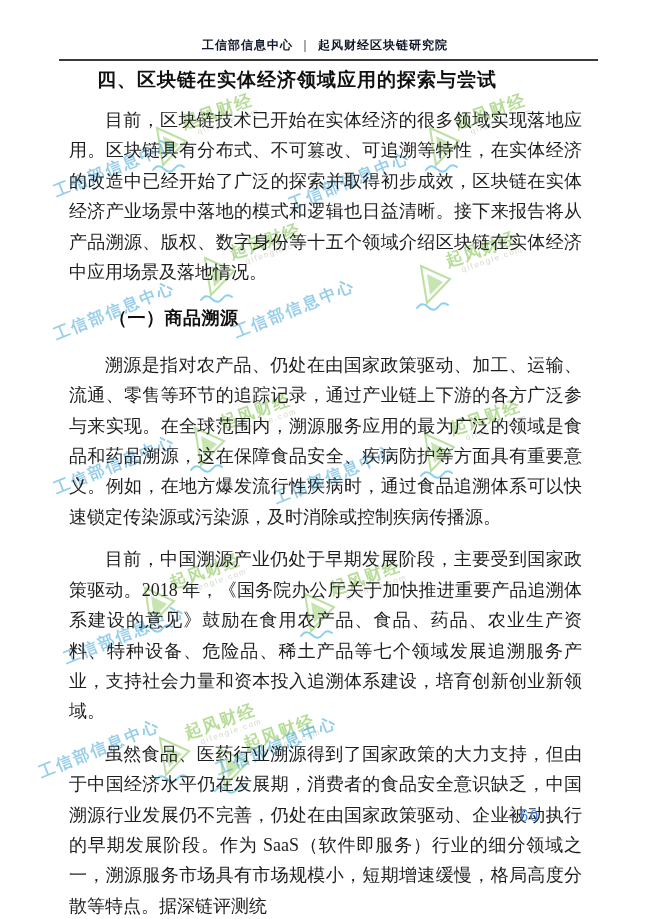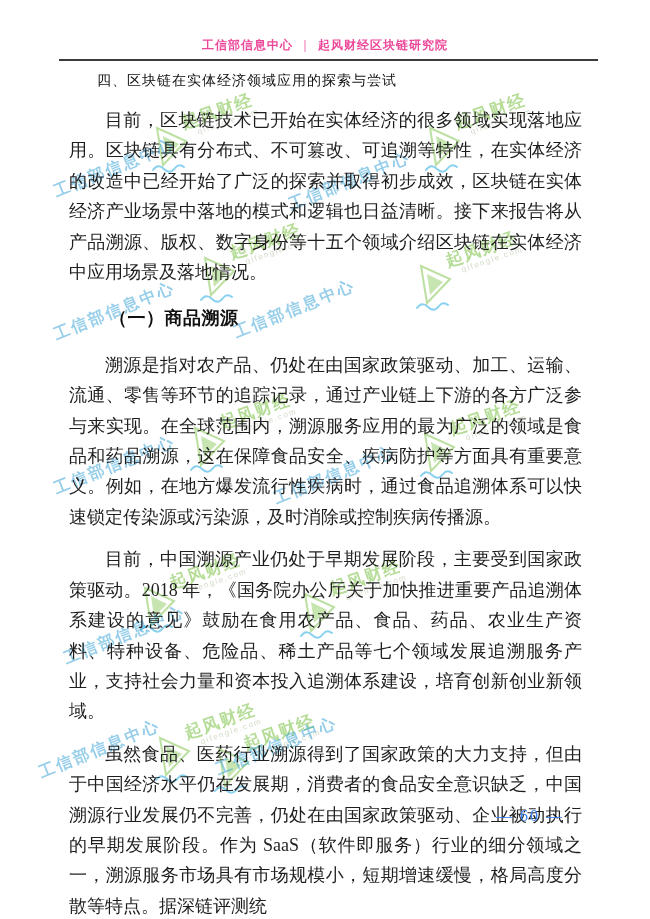--- a/index.html
+++ b/index.html
@@ -38,36 +38,36 @@
     color:var(--wm-blue,#2f9ed6);opacity:.5;
     font-size:16px;font-weight:bold;letter-spacing:2.5px;
     font-family:"Liberation Sans","DejaVu Sans",sans-serif;
     white-space:nowrap;
   }
 
   
   .header{
     position:absolute;top:37px;left:0;width:100%;
     text-align:center;z-index:1;
-    font-size:12px;font-weight:bold;letter-spacing:1px;color:#ec4899;
+    font-size:12px;font-weight:bold;letter-spacing:1px;color:#0f172a;
   }
   .header .divider{margin:0 6px;font-weight:normal;}
   .header-rule{
     position:absolute;left:59px;right:52px;top:59px;height:2px;
     background:#3b3b3b;z-index:1;
   }
 
   
   .content{
     position:absolute;left:57px;top:64px;width:537px;z-index:1;
   }
   .doc-title{
     margin:3px 0 12px 0;
     font-family:"Liberation Sans","DejaVu Sans",sans-serif;
-    font-weight:normal;font-size:14px;line-height:26px;
+    font-weight:bold;font-size:19px;line-height:26px;
     letter-spacing:1px;color:#111;
     text-indent:40px;
   }
   .body-para{
     margin:12px;
     font-size:18px;line-height:30.4px;
     text-align:justify;text-justify:inter-character;
     text-indent:2em;
   }
   .section-heading{

